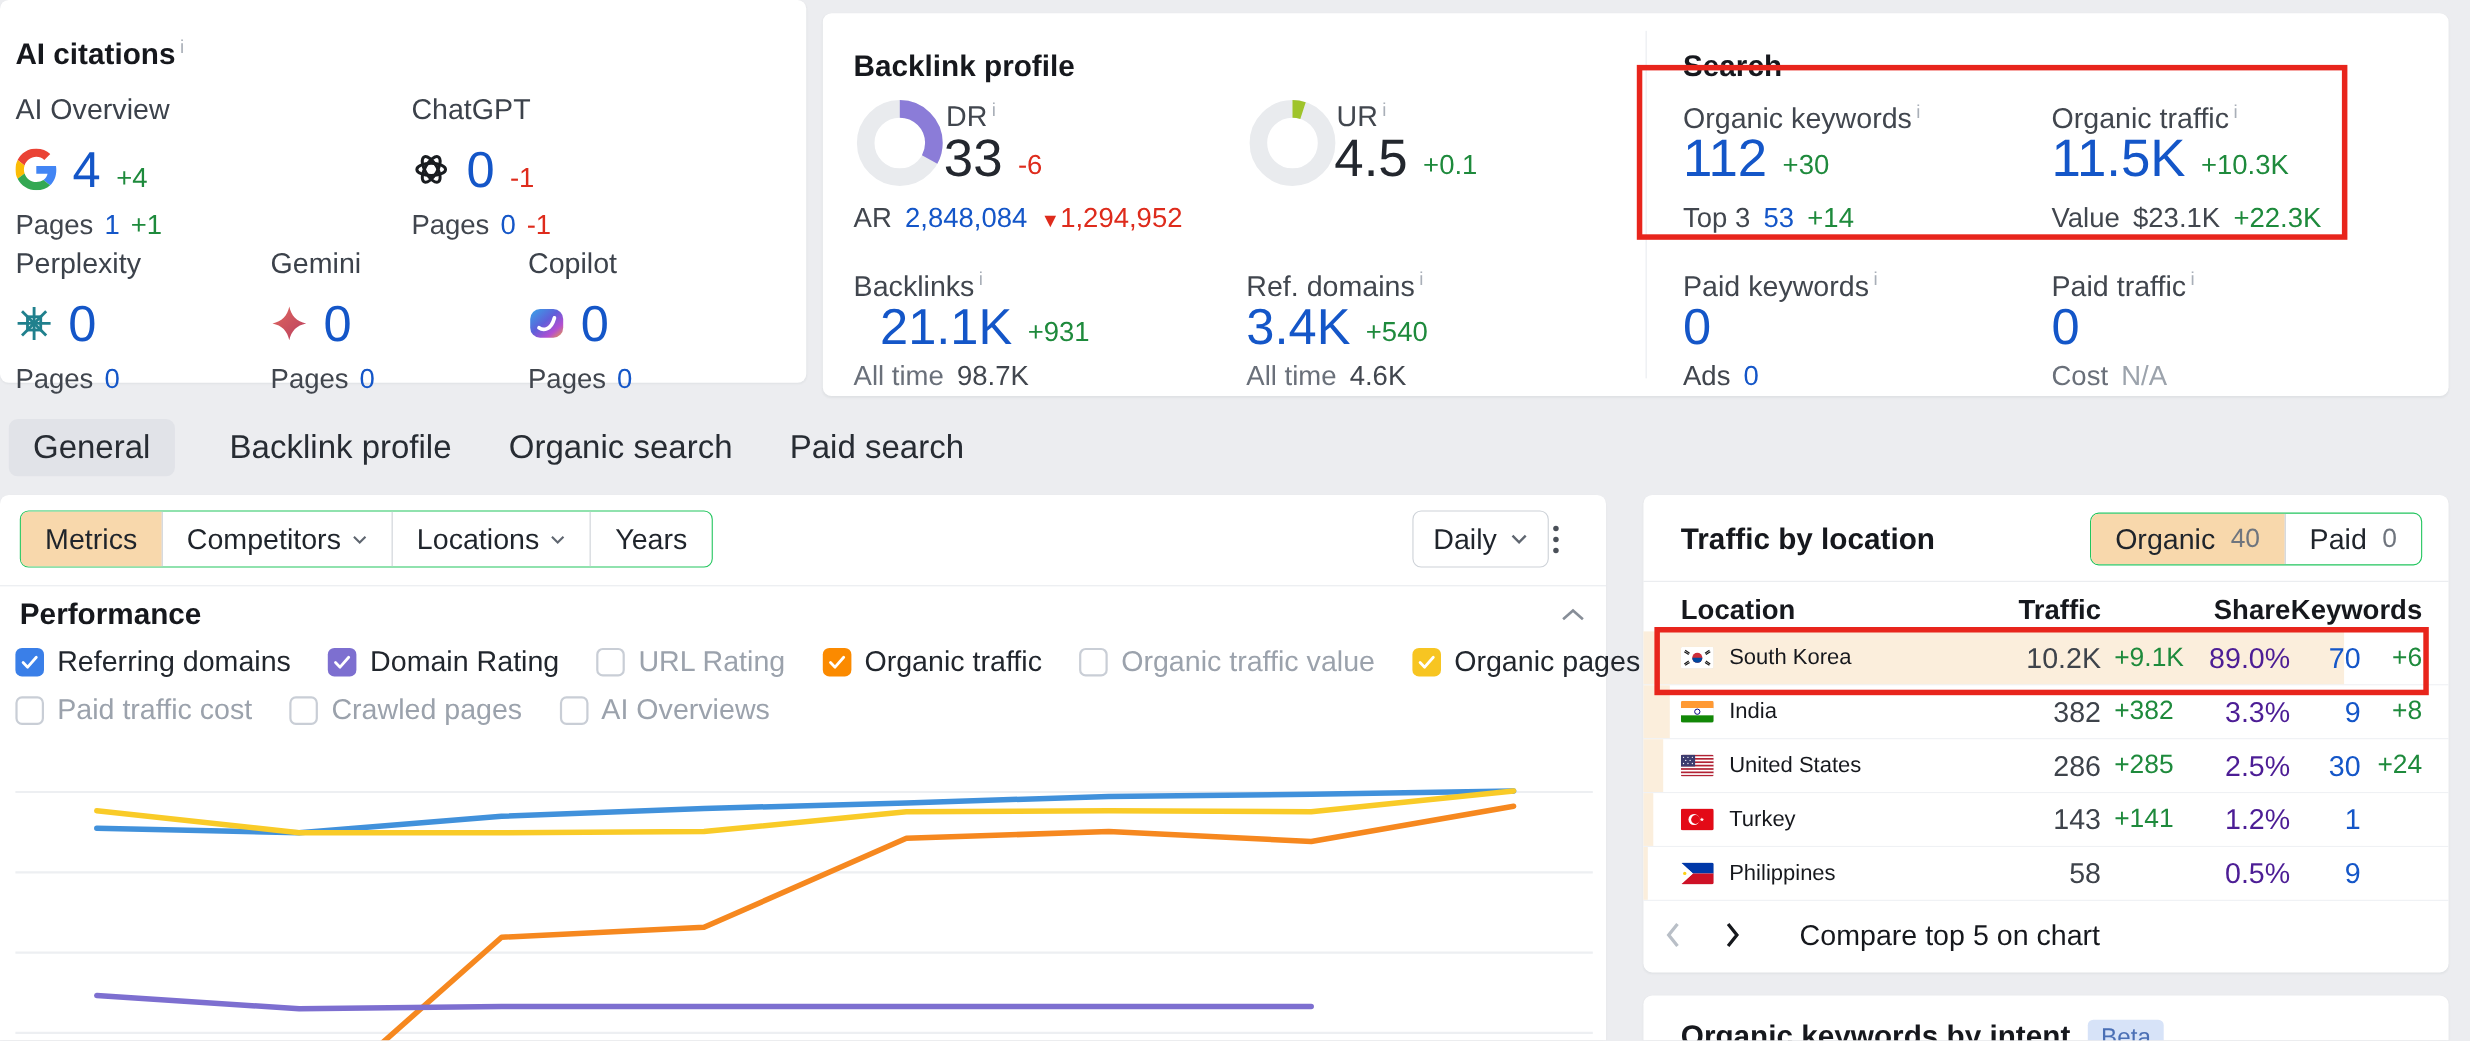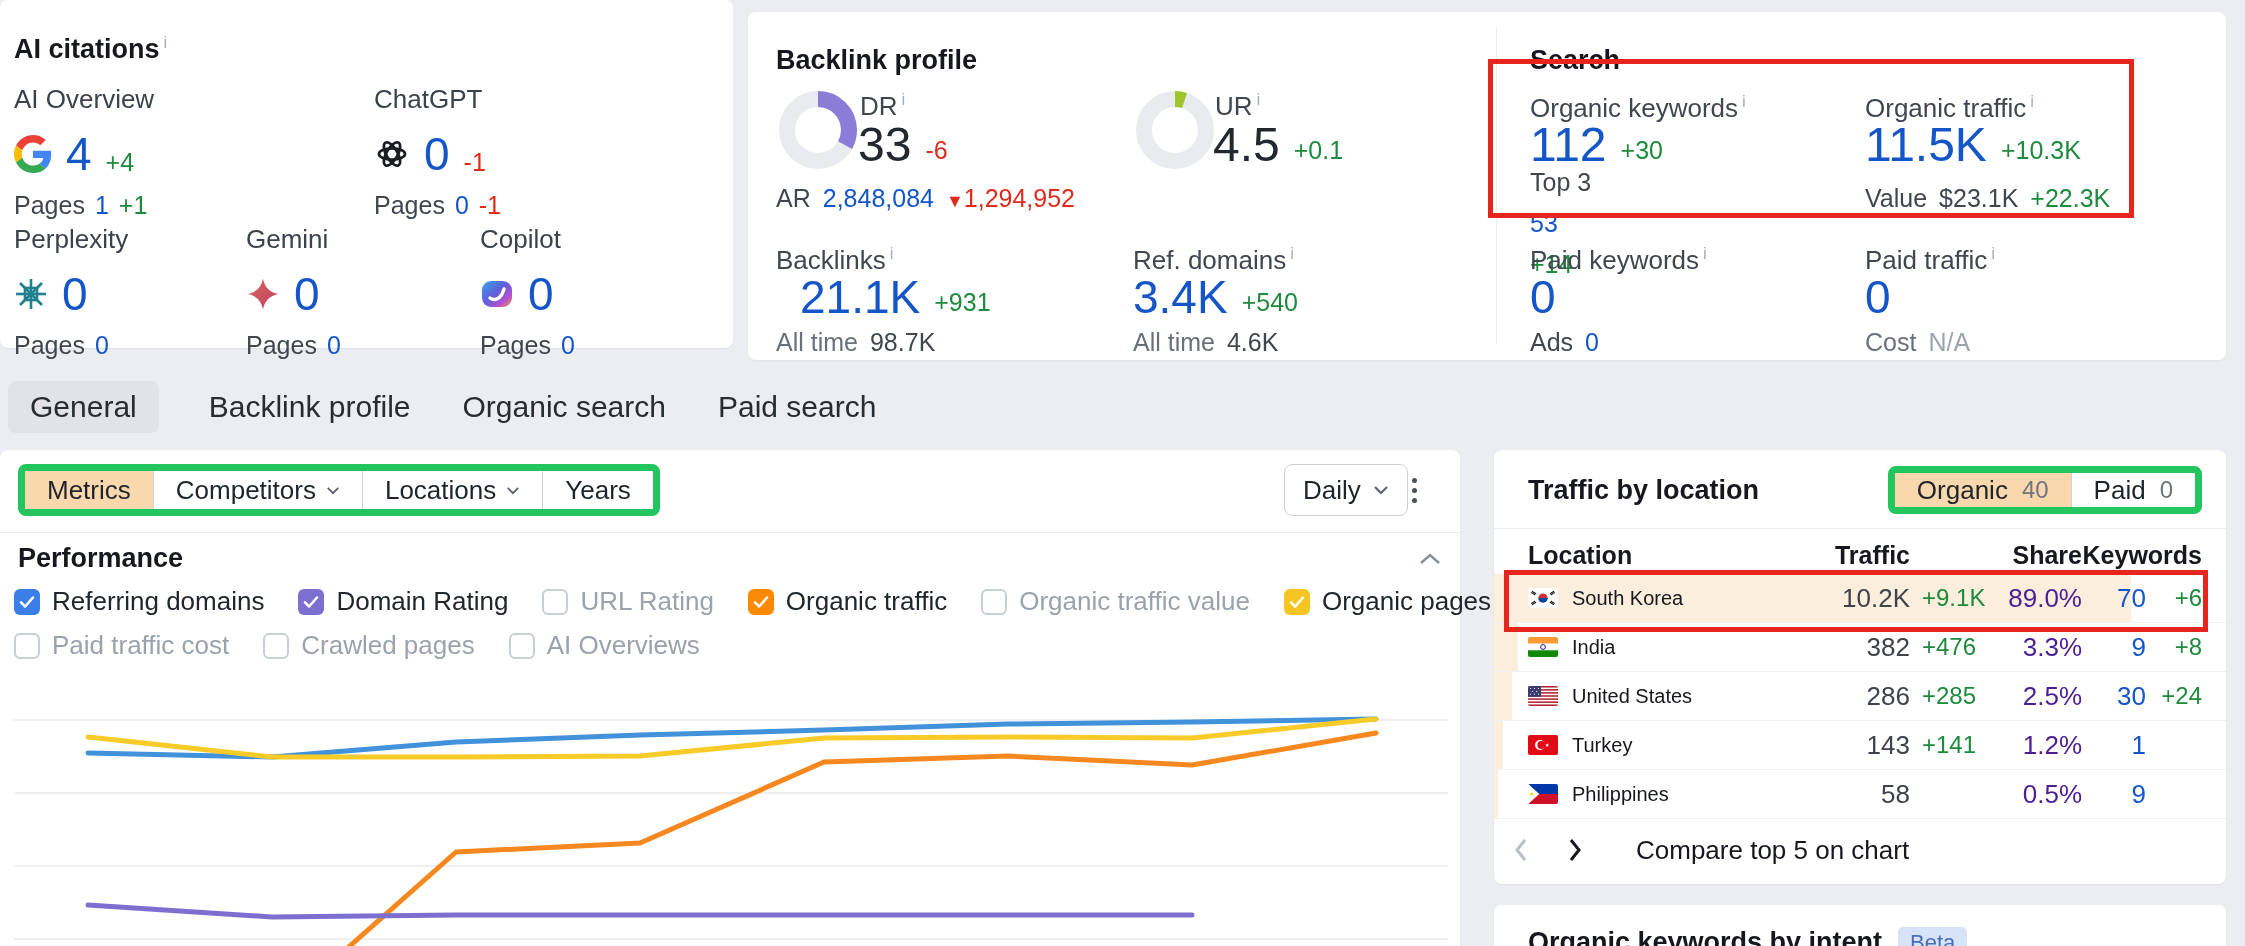--- a/index.html
+++ b/index.html
@@ -42,21 +42,21 @@
 
   .alltime{display:flex;gap:12px;font-size:25px;margin-top:0;}
 
   
   #tabs{position:absolute;left:8px;top:384px;height:46px;display:flex;align-items:center;gap:48px;}
   .tab{font-size:30px;color:#272C33;padding:9px 2px;border-radius:8px;cursor:pointer;white-space:nowrap;}
   .tab.active{background:#E1E3E8;padding:9px 22px;}
 
   
   #panel-left{left:0;top:450px;width:1460px;height:496px;border-radius:8px 8px 0 0;}
-  .seg-group{position:absolute;display:flex;border:7px solid #22c55e;border-radius:8px;overflow:hidden;background:#fff;height:52px;box-sizing:border-box;}
+  .seg-group{position:absolute;display:flex;border:1px solid #22c55e;border-radius:8px;overflow:hidden;background:#fff;height:52px;box-sizing:border-box;}
   .seg{display:flex;align-items:center;gap:10px;padding:0 22px;font-size:26px;color:#1F242B;border-left:1px solid #CDD2D8;white-space:nowrap;}
   .seg:first-child{border-left:none;}
   .seg.active{background:#F8D8AC;}
   #metrics-group{left:18px;top:14px;}
   .btn{position:absolute;top:14px;height:52px;box-sizing:border-box;display:flex;align-items:center;gap:12px;
        border:1px solid #CDD2D8;border-radius:8px;background:#fff;font-size:26px;color:#1F242B;padding:0 18px;white-space:nowrap;}
   #btn-range{left:1097px;}
   #btn-gran{left:1284px;}
   #kebab{position:absolute;left:1408px;top:24px;display:flex;flex-direction:column;gap:5px;cursor:pointer;padding:4px;}
   #kebab i{width:5px;height:5px;border-radius:50%;background:#4A5058;display:block;}
@@ -271,21 +271,21 @@
       <span class="d-dark">4.6K</span>
     </div>
 
     <h2 class="card-title abs" style="left:782px;top:34px;">Search</h2>
 
     <div class="lbl abs" style="left:782px;top:80px;"><span>Organic keywords</span><sup class="info">i</sup></div>
     <div class="biground abs" style="left:782px;top:106px;">
       <span class="bigval">112</span>
       <span class="delta d-green">+30</span>
     </div>
-    <div class="subrow abs" style="left:782px;top:156px;flex-direction:column;">
+    <div class="subrow abs" style="left:782px;top:172px;">
         <span class="d-dark">Top 3</span>
         <span class="d-blue">53</span>
         <span class="d-green">+14</span>
       </div>
 
     <div class="lbl abs" style="left:1117px;top:80px;"><span>Organic traffic</span><sup class="info">i</sup></div>
     <div class="biground abs" style="left:1117px;top:106px;">
       <span class="bigval">11.5K</span>
       <span class="delta d-green">+10.3K</span>
     </div>
@@ -503,21 +503,21 @@
                 <svg width="30" height="20" viewBox="0 0 30 20">
                   <rect width="30" height="6.7" fill="#FF9933"></rect>
                   <rect y="6.7" width="30" height="6.6" fill="#fff"></rect>
                   <rect y="13.3" width="30" height="6.7" fill="#128807"></rect>
                   <circle cx="15" cy="10" r="2.4" fill="none" stroke="#000080" stroke-width="0.9"></circle>
                 </svg>
               </span>
               <span>India</span>
             </div>
             <div class="cell r tval">382</div>
-            <div class="cell l tdelta">+476</div>
+            <div class="cell l tdelta">+382</div>
             <div class="cell r share">3.3%</div>
             <div class="cell r kw">9</div>
             <div class="cell r kwd">+8</div>
           </div>
         </div>
         <div class="loc-row">
           <div class="bar" style="width:17.900000000000002px"></div>
           <div class="loc-grid">
             <div class="loc-name">
               <span class="flag">

